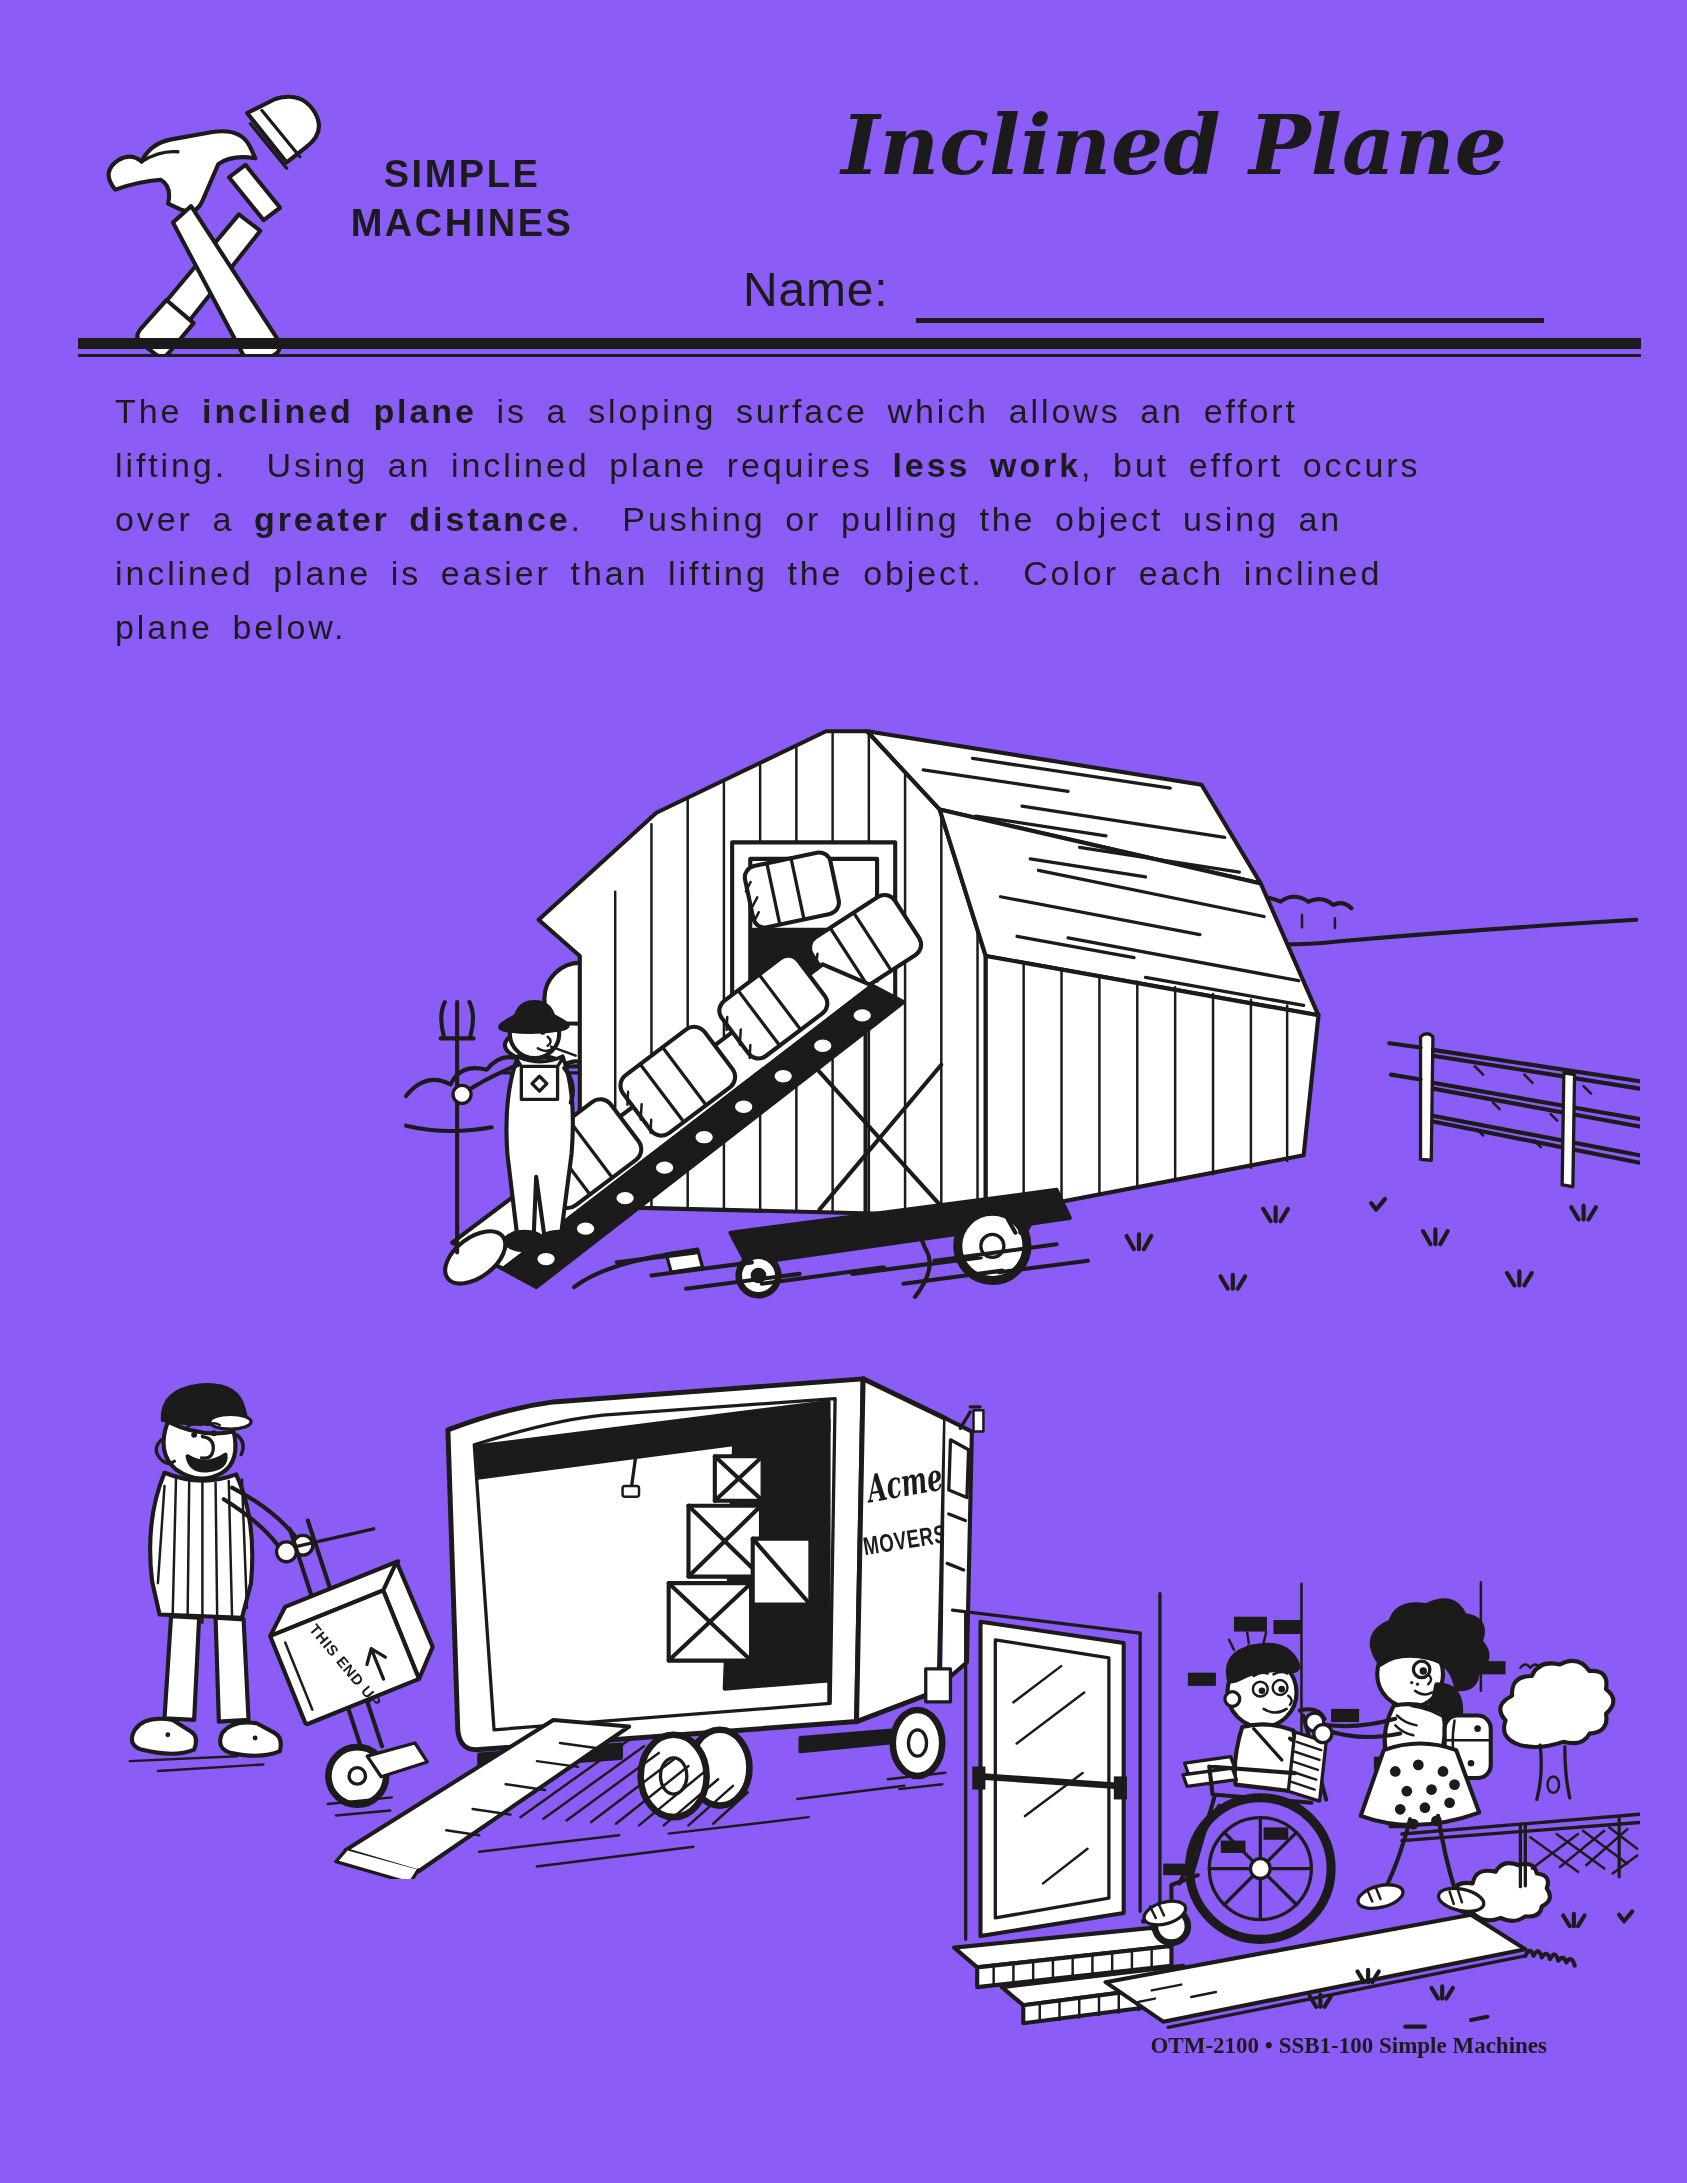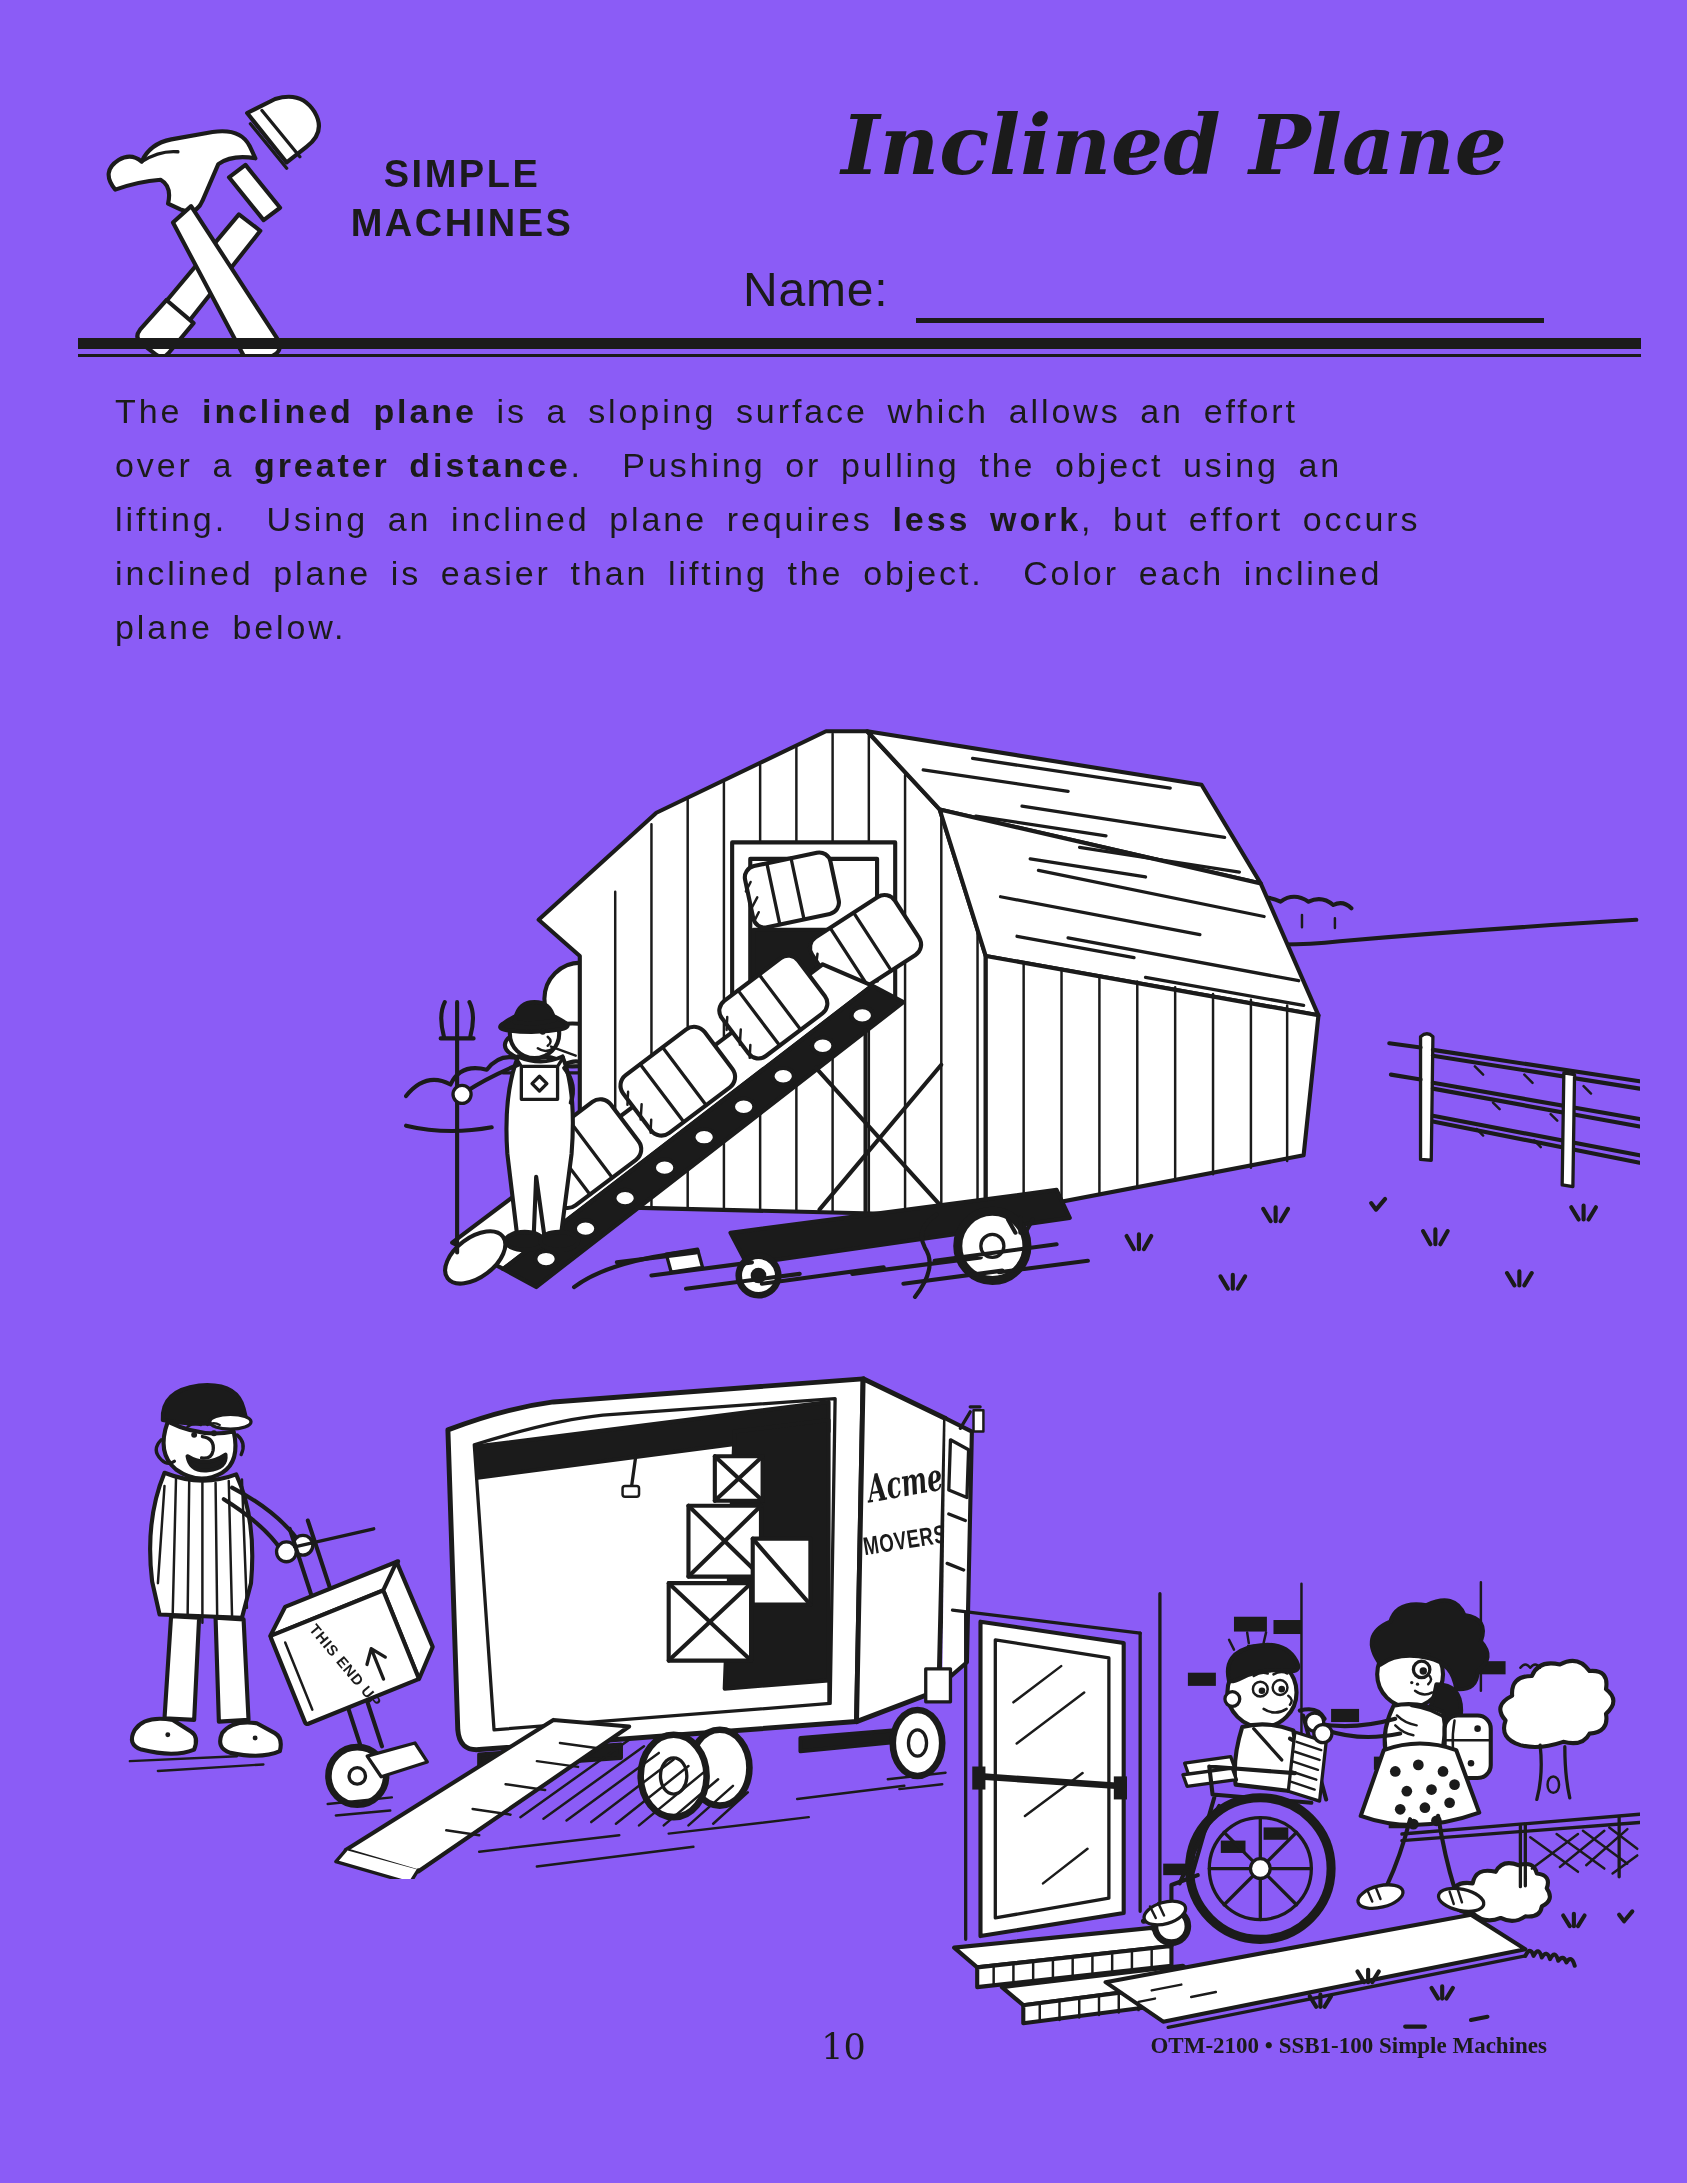--- a/index.html
+++ b/index.html
@@ -90,22 +90,22 @@
   <h1 class="title">Inclined Plane</h1>
 
   <span class="name-label">Name:</span>
   <span class="name-line"></span>
 
   <div class="rule rule-thick"></div>
   <div class="rule rule-thin"></div>
 
   <div class="intro">
     <div class="intro-line"><span>The </span><strong>inclined plane</strong><span> is a sloping surface which allows an effort</span></div>
+    <div class="intro-line"><span>lifting.  Using an inclined plane requires </span><strong>less work</strong><span>, but effort occurs</span></div>
     <div class="intro-line"><span>over a </span><strong>greater distance</strong><span>.  Pushing or pulling the object using an</span></div>
-    <div class="intro-line"><span>lifting.  Using an inclined plane requires </span><strong>less work</strong><span>, but effort occurs</span></div>
     <div class="intro-line"><span>inclined plane is easier than lifting the object.  Color each inclined</span></div>
     <div class="intro-line"><span>plane below.</span></div>
   </div>
 
   <svg class="barn-art" viewBox="0 0 1500 725">
     <g>
       <circle class="fw" cx="214" cy="352" r="44"></circle>
       <ellipse class="fw" cx="204" cy="408" rx="82" ry="26"></ellipse>
       <path class="t4" d="M120,442 h182"></path>
     </g>
@@ -441,17 +441,16 @@
       <path d="M706,470 q6,-12 10,0 q6,-12 10,2 q6,-10 10,2 q6,-12 10,2 q6,-8 10,2 q6,-10 10,4"></path>
       <path d="M510,502 l-8,-13 M515,502 v-15 M520,502 l8,-13"></path>
       <path d="M600,522 l-8,-13 M605,522 v-15 M610,522 l8,-13"></path>
       <path d="M760,434 l-8,-13 M765,434 v-15 M770,434 l8,-13"></path>
       <path d="M452,532 l-8,-13 M457,532 v-15 M462,532 l8,-13"></path>
       <path d="M820,420 l6,8 l10,-12"></path>
       <path d="M560,556 h24 M640,548 l20,-4"></path>
     </g>
   </svg>
 
-  <div class="footer-center">10</div>
   <div class="footer-right">OTM-2100 • SSB1-100 Simple Machines</div>
 
 </div>
 
 
 </body></html>

